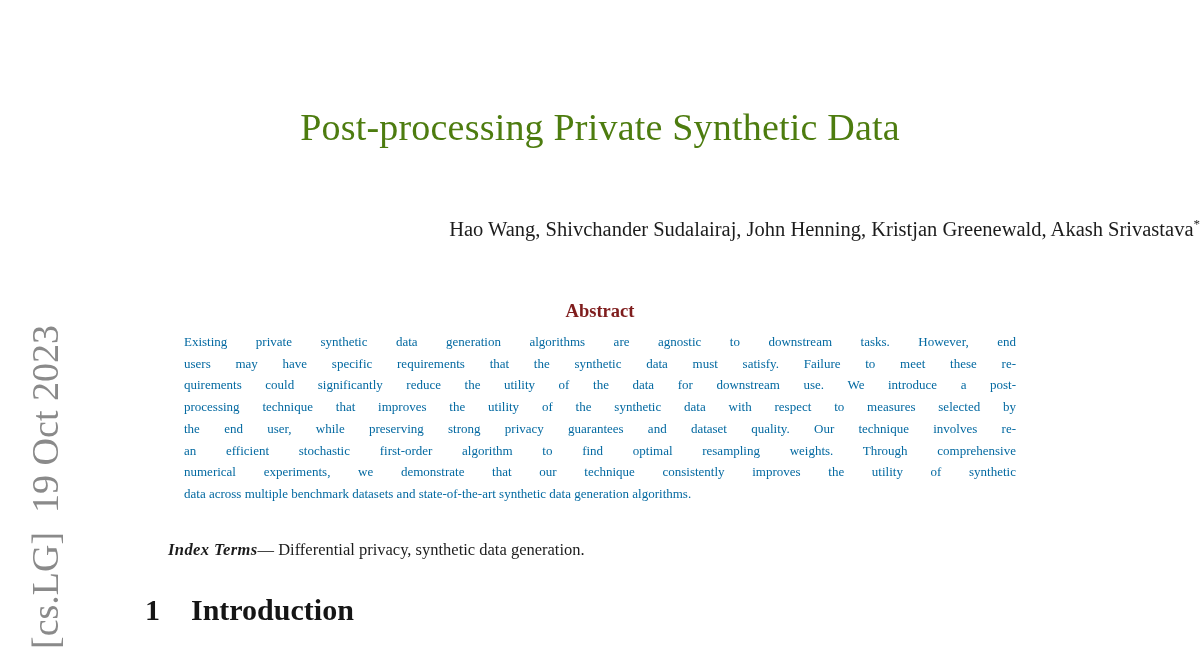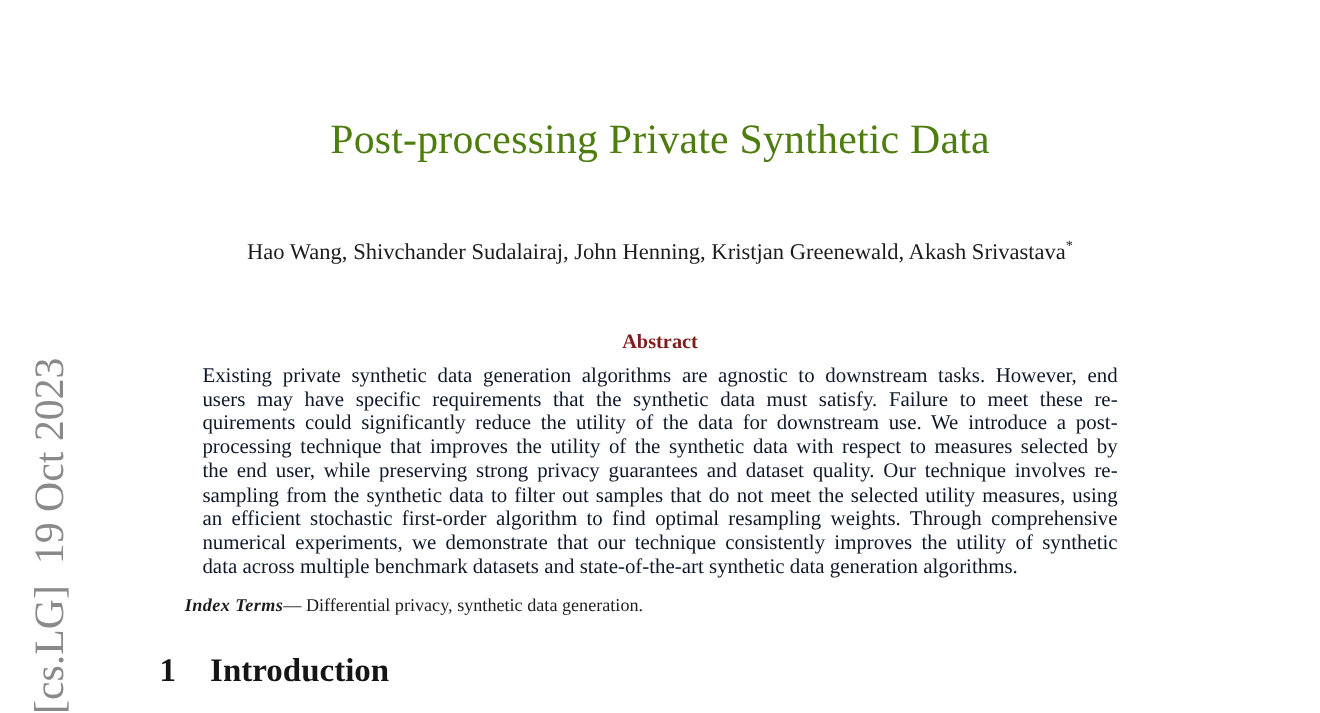--- a/index.html
+++ b/index.html
@@ -30,21 +30,21 @@
     color: #4d7c0f;
     letter-spacing: 0.2px;
   }
 
   
   .authors {
     position: absolute;
     top: 217px;
     left: 0;
     width: 1200px;
-    text-align: center;
+    text-align: right;
     font-size: 20.5px;
     line-height: 24px;
     color: #1c1c1c;
   }
   .authors sup {
     font-size: 13px;
     line-height: 0;
   }
 
   
@@ -56,23 +56,23 @@
     text-align: center;
     font-size: 18.5px;
     font-weight: bold;
     color: #7f1d1d;
   }
   .abstract-body {
     position: absolute;
     top: 331px;
     left: 184px;
     width: 832px;
-    font-size: 19px;
+    font-size: 13px;
     line-height: 21.7px;
-    color: #0f172a;
+    color: #0369a1;
   }
   .abs-line {
     text-align: justify;
     text-align-last: justify;
     white-space: nowrap;
   }
   .abs-line.last {
     text-align-last: left;
   }
 
@@ -133,21 +133,20 @@
   <div class="authors"><span>Hao Wang, Shivchander Sudalairaj, John Henning, Kristjan Greenewald, Akash Srivastava</span><sup>*</sup></div>
 
   <div class="abstract-heading">Abstract</div>
 
   <div class="abstract-body">
     <div class="abs-line">Existing private synthetic data generation algorithms are agnostic to downstream tasks. However, end</div>
     <div class="abs-line">users may have specific requirements that the synthetic data must satisfy. Failure to meet these re-</div>
     <div class="abs-line">quirements could significantly reduce the utility of the data for downstream use. We introduce a post-</div>
     <div class="abs-line">processing technique that improves the utility of the synthetic data with respect to measures selected by</div>
     <div class="abs-line">the end user, while preserving strong privacy guarantees and dataset quality. Our technique involves re-</div>
-    <div class="abs-line">sampling from the synthetic data to filter out samples that do not meet the selected utility measures, using</div>
     <div class="abs-line">an efficient stochastic first-order algorithm to find optimal resampling weights. Through comprehensive</div>
     <div class="abs-line">numerical experiments, we demonstrate that our technique consistently improves the utility of synthetic</div>
     <div class="abs-line last">data across multiple benchmark datasets and state-of-the-art synthetic data generation algorithms.</div>
   </div>
 
   <div class="index-terms"><span class="it-label">Index Terms</span><span>— Differential privacy, synthetic data generation.</span></div>
 
   <div class="section-heading">
     <span class="sec-number">1</span>
     <span>Introduction</span>

